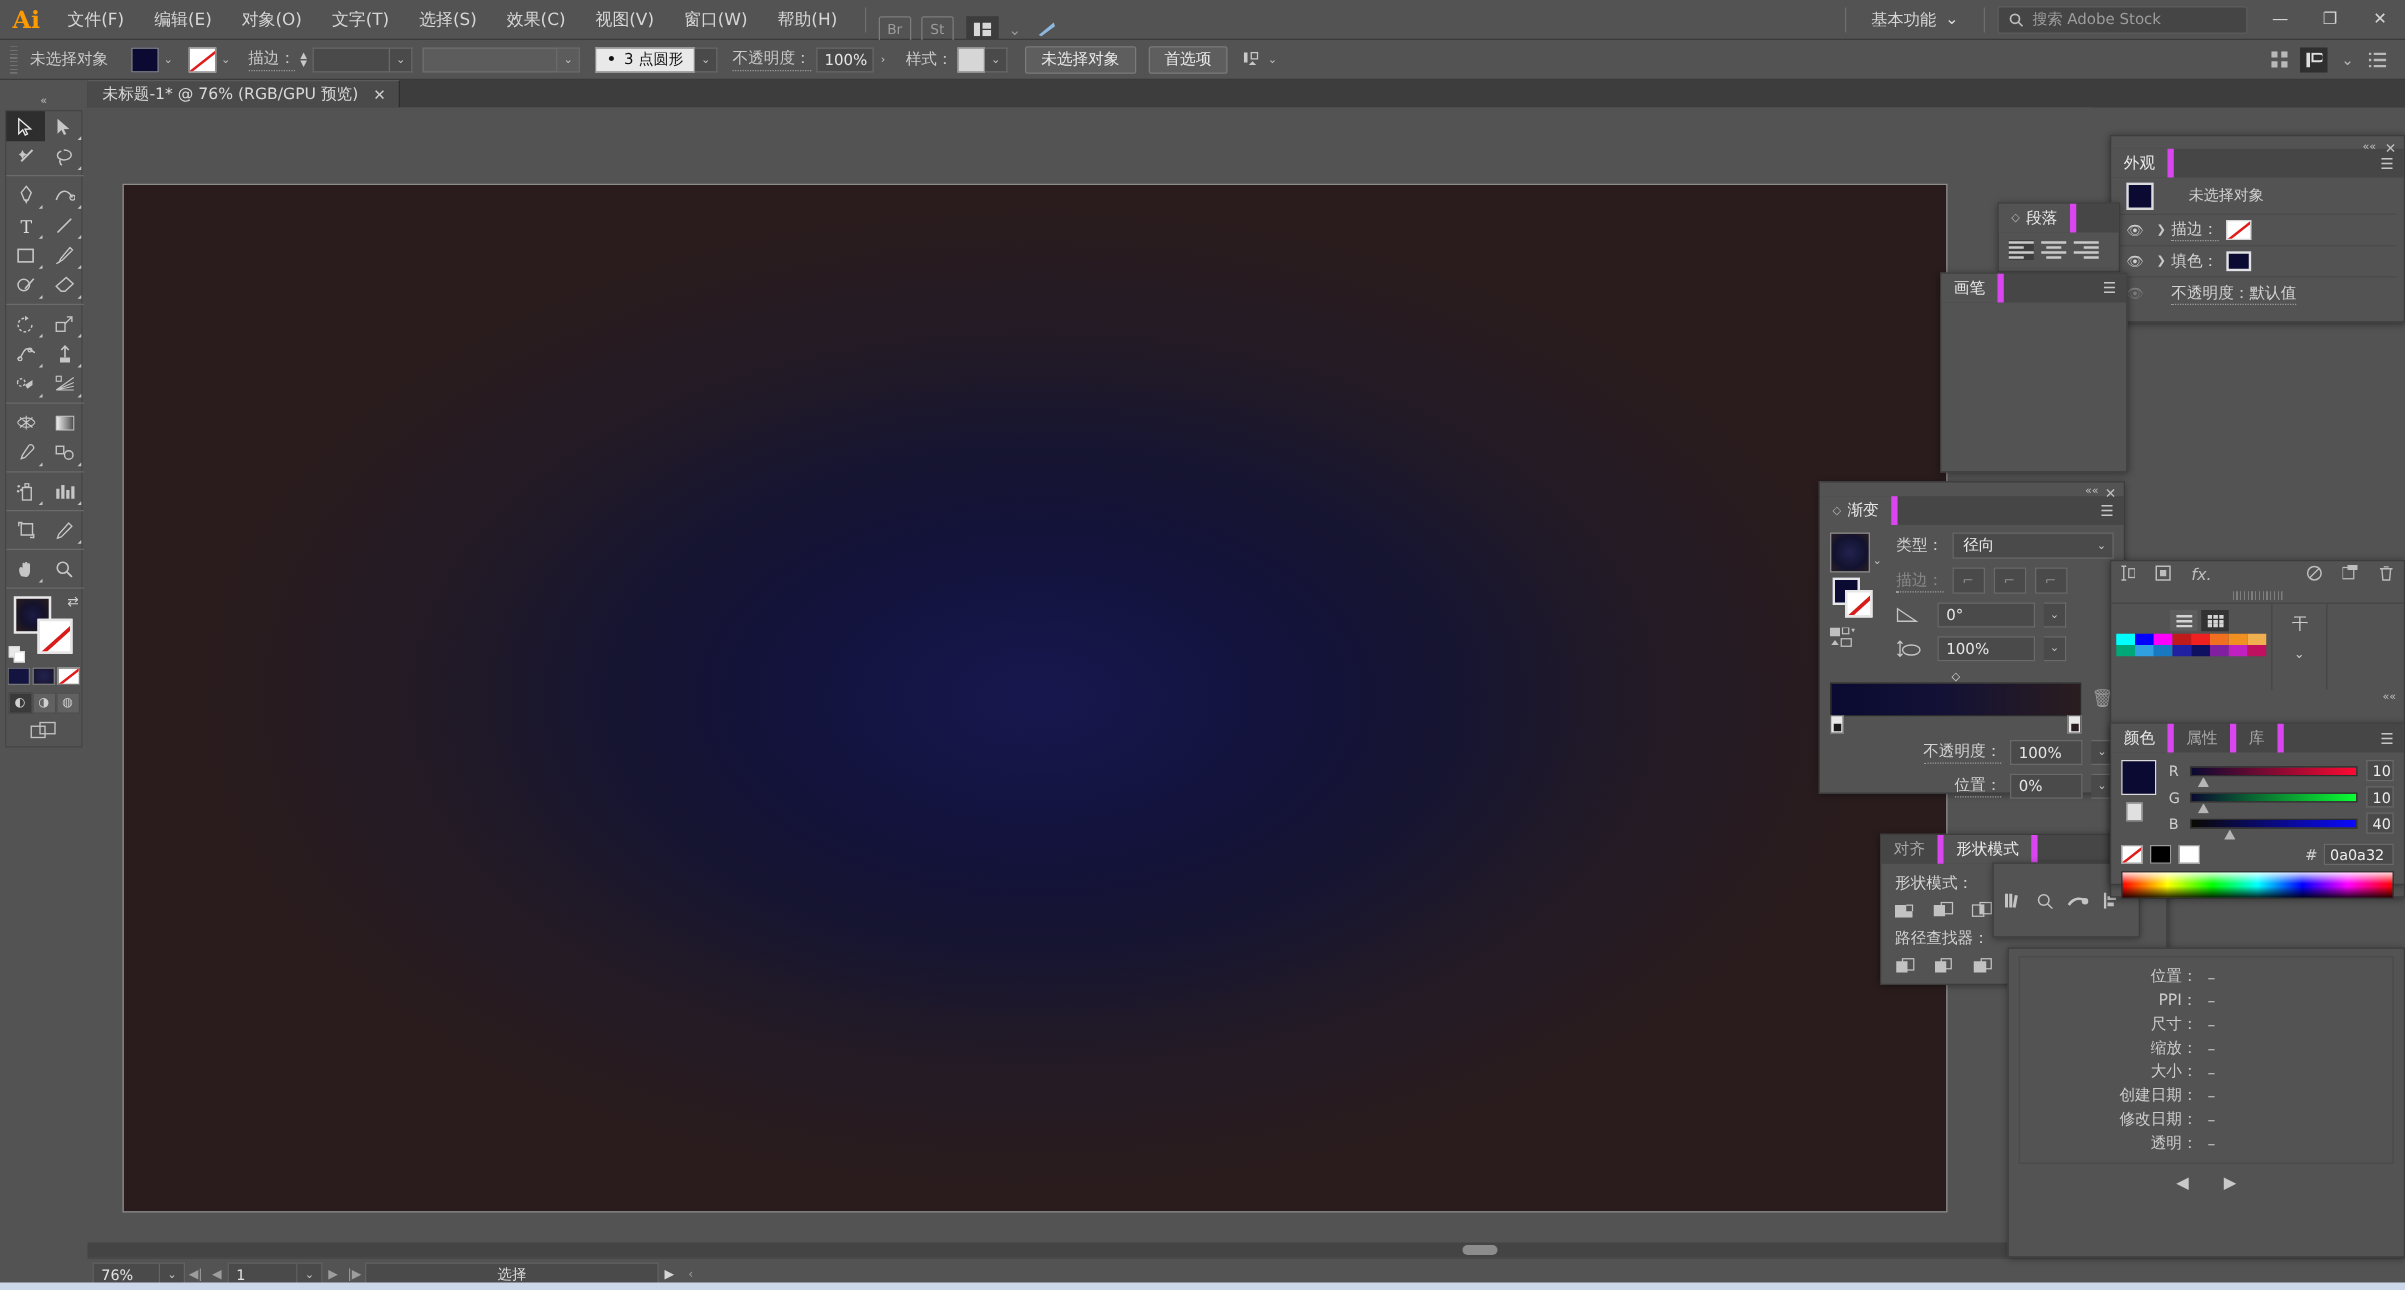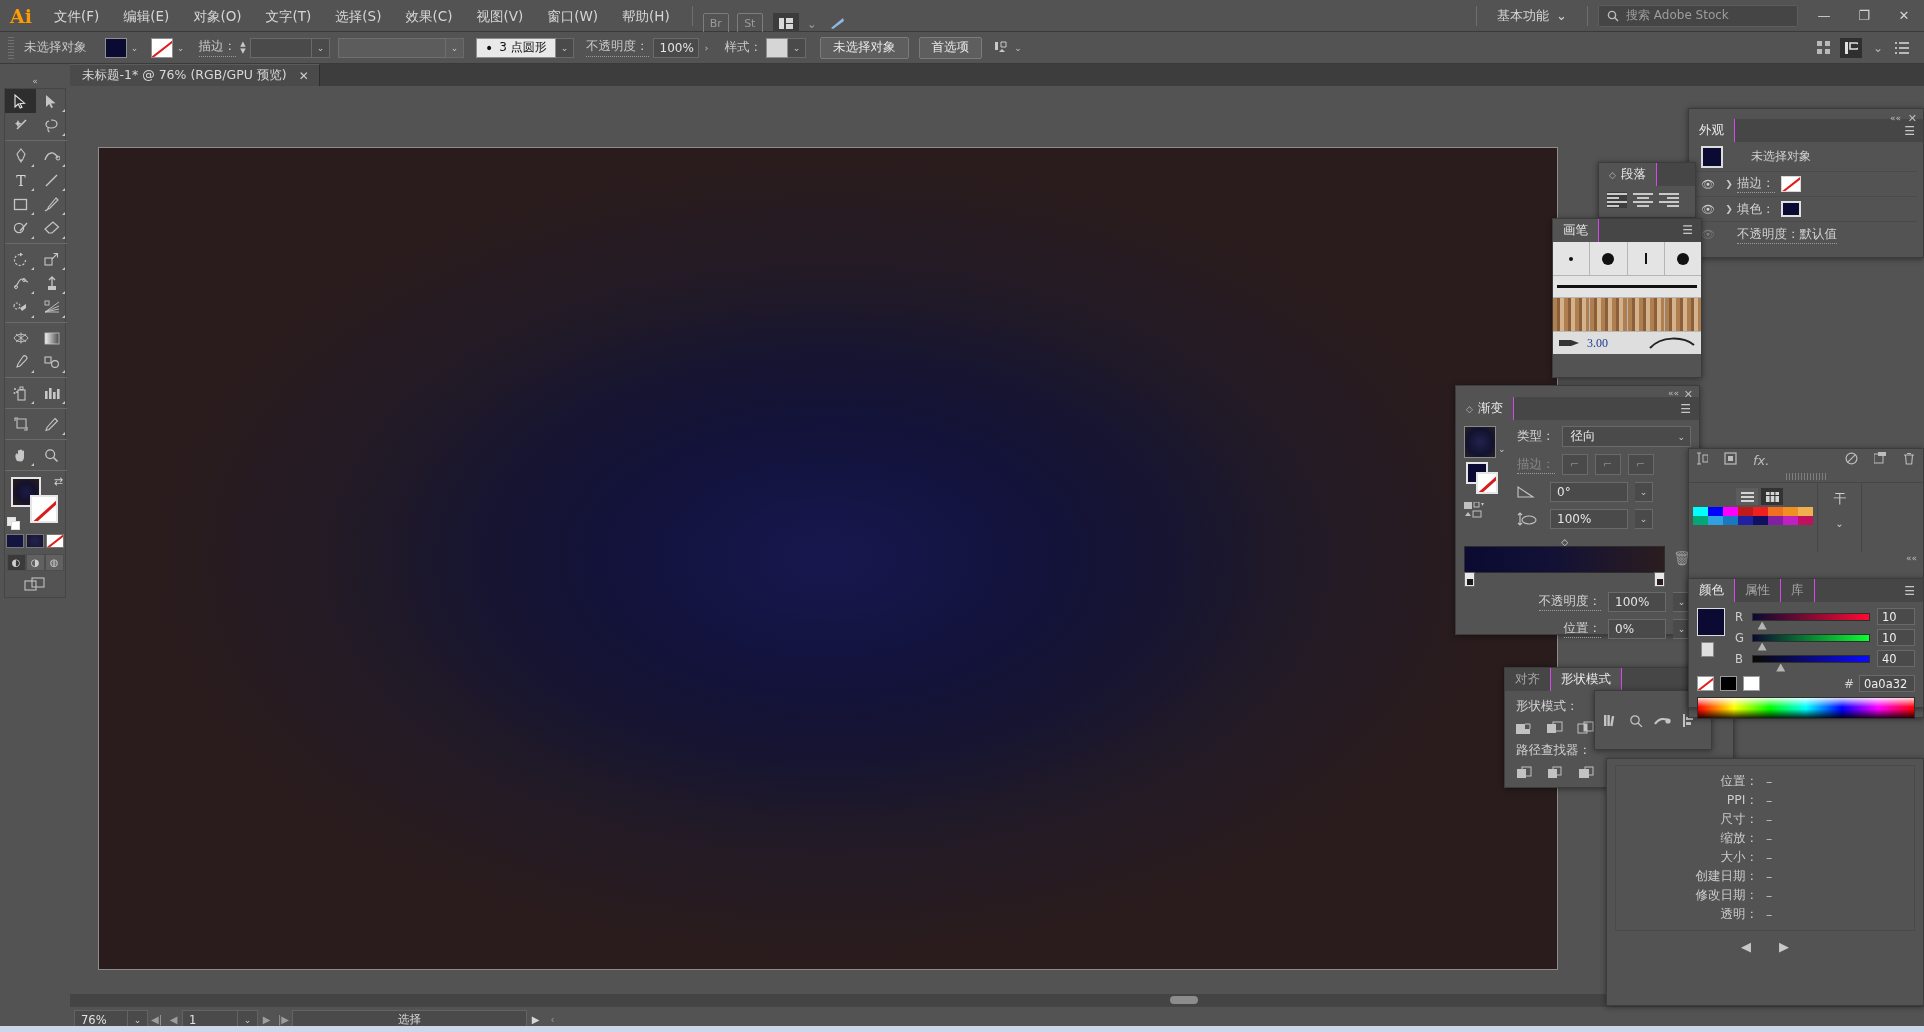--- a/index.html
+++ b/index.html
@@ -118,21 +118,21 @@
     display:flex;align-items:center;justify-content:center; color:#dadada; font-size:11.5px;}
   .hscroll{ position:absolute; left:70px; top:994px; width:1604px; height:12px; background:#444;}
   .hscroll i{ position:absolute; left:1100px; top:2px; width:28px; height:8px; background:#8c8c8c; border-radius:4px;}
   .bluebar{ position:absolute; left:0; top:1026px; width:1924px; height:6px; background:#cdd7ea;}
 
   
   .panel{ position:absolute; background:#535353; border:1px solid #3c3c3c;
     box-shadow:0 1px 6px rgba(0,0,0,.45); }
   .ptabs{ height:23px; background:#464646; display:flex; align-items:stretch; }
   .ptab{ display:flex;align-items:center; padding:0 10px; font-size:12.5px; color:#a7a7a7;
-    border-right:1px solid #d946ef;}
+    border-right:5px solid #d946ef;}
   .ptab.active{ background:#535353; color:#e8e8e8; }
   .ptab .dblarrow{ color:#b5b5b5; font-size:9px; margin-right:5px;}
   .pmenu{ margin-left:auto; display:flex; align-items:center; padding:0 8px; color:#c6c6c6; font-size:12px;}
   .pbody{ padding:7px 9px; }
   .prow{ display:flex; align-items:center; gap:7px; margin-bottom:7px; }
   .plabel{ font-size:12.5px; color:#d2d2d2; white-space:nowrap; }
   .plabel.dim{ color:#898989; }
   .plabel.dot{ border-bottom:1px dotted #9b9b9b; }
   .psel{ flex:1; height:21px; background:#4a4a4a; border:1px solid #6a6a6a; display:flex;
     align-items:center; justify-content:space-between; padding:0 5px 0 8px; color:#eaeaea; font-size:12.5px;}
@@ -215,21 +215,21 @@
   
   #colorpanel{ left:1688px; top:578px; width:236px; height:130px; }
   .col-main{ display:flex; padding:6px 8px 0; gap:10px;}
   .col-chip{ width:28px;height:28px;border:1px solid #dcdcdc; background:#0a0a32;}
   .col-sliders{ flex:1; }
   .cs-row{ display:flex; align-items:center; gap:7px; margin-bottom:4px; position:relative;}
   .cs-lab{ width:10px; color:#cfcfcf; font-size:11.5px; }
   .cs-track{ flex:1; height:8px; border:1px solid #2e2e2e; position:relative;}
   .cs-knob{ position:absolute; top:8px; width:9px;height:8px; background:#b5b5b5;
     clip-path:polygon(50% 0,100% 100%,0 100%);}
-  .cs-val{ width:38px; height:17px; background:#4a4a4a; border:1px solid #6a6a6a;
+  .cs-val{ width:22px; height:17px; background:#4a4a4a; border:1px solid #6a6a6a;
     display:flex;align-items:center;padding:0 4px; color:#eee; font-size:11.5px;}
   .col-bot{ display:flex; align-items:center; padding:4px 8px 0; gap:6px;}
   .cb-sw{ width:17px;height:15px;border:1px solid #9a9a9a;}
   .hexwrap{ margin-left:auto; display:flex; align-items:center; gap:5px;}
   .hexfield{ width:56px;height:17px; background:#4a4a4a; border:1px solid #6a6a6a;
     display:flex;align-items:center;padding:0 4px; color:#eee; font-size:11.5px;}
   .spectrum{ height:22px; margin:5px 8px 0; border:1px solid #2e2e2e;
     background:linear-gradient(90deg,#f00,#ff0,#0f0,#0ff,#00f,#f0f,#f00);}
   .spectrum i{ display:block; height:100%;
     background:linear-gradient(180deg,rgba(255,255,255,.85),rgba(255,255,255,0) 45%,rgba(0,0,0,0) 55%,rgba(0,0,0,.85));}
@@ -713,54 +713,20 @@
     </div>
   </div>
 
   <div class="panel" id="brushes">
     <div class="ptabs">
       <div class="ptab active">
         <span>画笔</span>
       </div>
       <div class="pmenu">☰</div>
     </div>
-    <div class="br-grid">
-      <div class="br-r1">
-        <div class="br-c">
-            <i class="br-dot" style="width:4px;height:4px"></i>
-          </div>
-        <div class="br-c">
-            <i class="br-dot" style="width:12px;height:12px"></i>
-          </div>
-        <div class="br-c">
-            <i style="width:2px;height:11px;background:#111"></i>
-          </div>
-        <div class="br-c" style="border-right:none">
-            <i class="br-dot" style="width:12px;height:12px"></i>
-          </div>
-      </div>
-      <div class="br-line">
-          <i></i>
-        </div>
-      <div class="br-art">
-        <i></i>
-          <i></i>
-          <i></i>
-          <i style="border-right:none"></i>
-      </div>
-      <div class="br-foot">
-        <svg width="20" height="10" viewBox="0 0 20 10">
-            <path d="M0 2 h12 l8 3 l-8 3 h-12z" fill="#333"></path>
-          </svg>
-        <span>3.00</span>
-        <svg width="46" height="14" viewBox="0 0 46 14" style="margin-left:auto">
-            <path d="M1 12 C12 0 34 0 45 9" fill="none" stroke="#222" stroke-width="2"></path>
-          </svg>
-      </div>
-    </div>
   </div>
 
   <div class="panel" id="gradient">
     <div class="panel-collapse" style="right:20px;top:2px">««</div>
     <div class="panel-x" style="top:2px">✕</div>
     <div class="ptabs" style="margin-top:11px">
       <div class="ptab active">
         <span class="dblarrow">◇</span>
         <span>渐变</span>
       </div>

